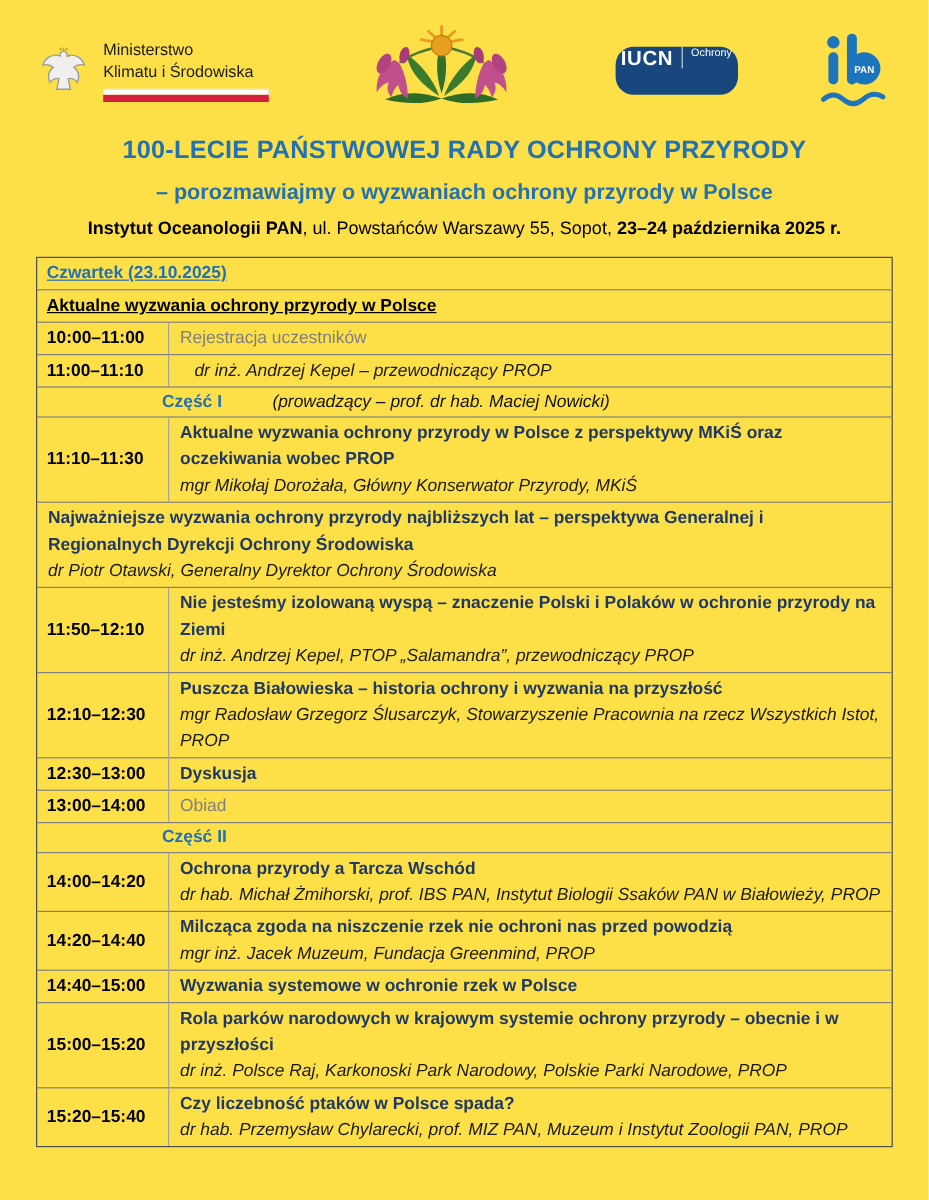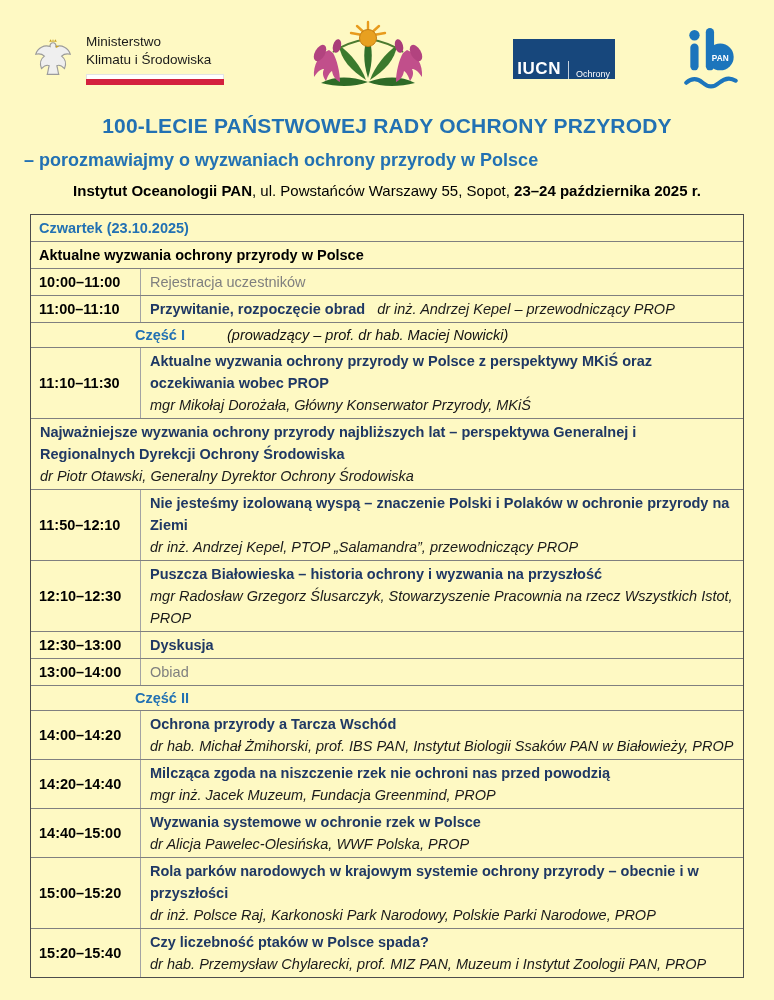--- a/index.html
+++ b/index.html
@@ -1,47 +1,47 @@
 <!DOCTYPE html>
 <html><head>
 <meta charset="utf-8">
 <style>
   * { box-sizing: border-box; }
   html,body { margin:0; padding:0; background:#ffffff; }
   body { font-family:"Liberation Sans","DejaVu Sans",sans-serif; color:#000; }
-  .page { width:774px; height:1000px; background:#fef9c3; overflow:hidden; position:relative; }
+  .page { width:774px; height:1000px; background:#fde047; overflow:hidden; position:relative; }
 
   
   .logos { display:flex; align-items:center; justify-content:space-between;
            padding:20px 30px 0 30px; height:98px; }
   .ministry { display:flex; align-items:center; gap:10px; }
   .ministry-text { font-size:13.5px; line-height:1.3; color:#1a1a1a; }
   .flag { margin-top:5px; width:138px; }
   .flag .w { height:5px; background:#ffffff; border:1px solid #e3e3e3; border-bottom:none; }
   .flag .r { height:6px; background:#D4213D; }
 
-  .iucn { width:102px; height:40px; background:#17477C; border-radius:0;
-          display:flex; align-items:flex-end; justify-content:center; gap:7px; color:#fff; }
+  .iucn { width:102px; height:40px; background:#17477C; border-radius:15px;
+          display:flex; align-items:flex-start; justify-content:center; gap:7px; color:#fff; }
   .iucn .name { font-weight:bold; font-size:17px; letter-spacing:.5px; }
   .iucn .sep { width:1px; height:18px; background:rgba(255,255,255,.75); }
   .iucn .member { font-size:9px; }
 
   
   .main-title { text-align:center; color:#2271B3; font-size:21px; font-weight:bold;
                 margin:16px 24px 0; letter-spacing:.2px; }
-  .subtitle   { color:#2271B3; font-size:18px; font-weight:bold;
+  .subtitle   { text-align:center; color:#2271B3; font-size:18px; font-weight:bold;
                 margin:12px 24px 0; }
   .venue { text-align:center; font-size:15px; margin:11px 10px 0; color:#000; }
   .venue .b { font-weight:bold; }
 
   
   .schedule { margin:15px 30px 0; border:1.5px solid #4d4d4d; font-size:14.5px; line-height:22px; }
   .row { display:flex; border-top:1px solid #808080; }
   .row:first-child { border-top:none; }
-  .full { flex:1; padding:2px 8px; }
+  .full { flex:1; padding:2px 8px;text-decoration:underline; }
   .day   { color:#2271B3; font-weight:bold; }
   .theme { color:#000; font-weight:bold; }
   .cell-time { flex:0 0 110px; border-right:1px solid #a3a3a3; padding:2px 6px 2px 8px;
                font-weight:bold; display:flex; align-items:center; }
   .cell-content { flex:1; padding:2px 9px; }
   .v-center { display:flex; align-items:center; }
   .muted { color:#7F7F7F; }
   .talk-title { font-weight:bold; color:#1F3864; }
   .speaker { font-style:italic; color:#1a1a1a; }
   .inline-speaker { margin-left:12px; }
@@ -136,21 +136,20 @@
     </div>
 
     <div class="row">
       <div class="cell-time">10:00–11:00</div>
       <div class="cell-content v-center muted">Rejestracja uczestników</div>
     </div>
 
     <div class="row">
       <div class="cell-time">11:00–11:10</div>
       <div class="cell-content v-center">
-        <span class="talk-title">Przywitanie, rozpoczęcie obrad</span>
         <span class="speaker inline-speaker">dr inż. Andrzej Kepel – przewodniczący PROP</span>
       </div>
     </div>
 
     <div class="row section-row">
       <span class="section-label">Część I</span>
       <span class="section-detail">(prowadzący – prof. dr hab. Maciej Nowicki)</span>
     </div>
 
     <div class="row">
@@ -211,21 +210,20 @@
       <div class="cell-content">
         <div class="talk-title">Milcząca zgoda na niszczenie rzek nie ochroni nas przed powodzią</div>
         <div class="speaker">mgr inż. Jacek Muzeum, Fundacja Greenmind, PROP</div>
       </div>
     </div>
 
     <div class="row">
       <div class="cell-time">14:40–15:00</div>
       <div class="cell-content">
         <div class="talk-title">Wyzwania systemowe w ochronie rzek w Polsce</div>
-        <div class="speaker">dr Alicja Pawelec-Olesińska, WWF Polska, PROP</div>
       </div>
     </div>
 
     <div class="row">
       <div class="cell-time">15:00–15:20</div>
       <div class="cell-content">
         <div class="talk-title">Rola parków narodowych w krajowym systemie ochrony przyrody – obecnie i w przyszłości</div>
         <div class="speaker">dr inż. Polsce Raj, Karkonoski Park Narodowy, Polskie Parki Narodowe, PROP</div>
       </div>
     </div>

